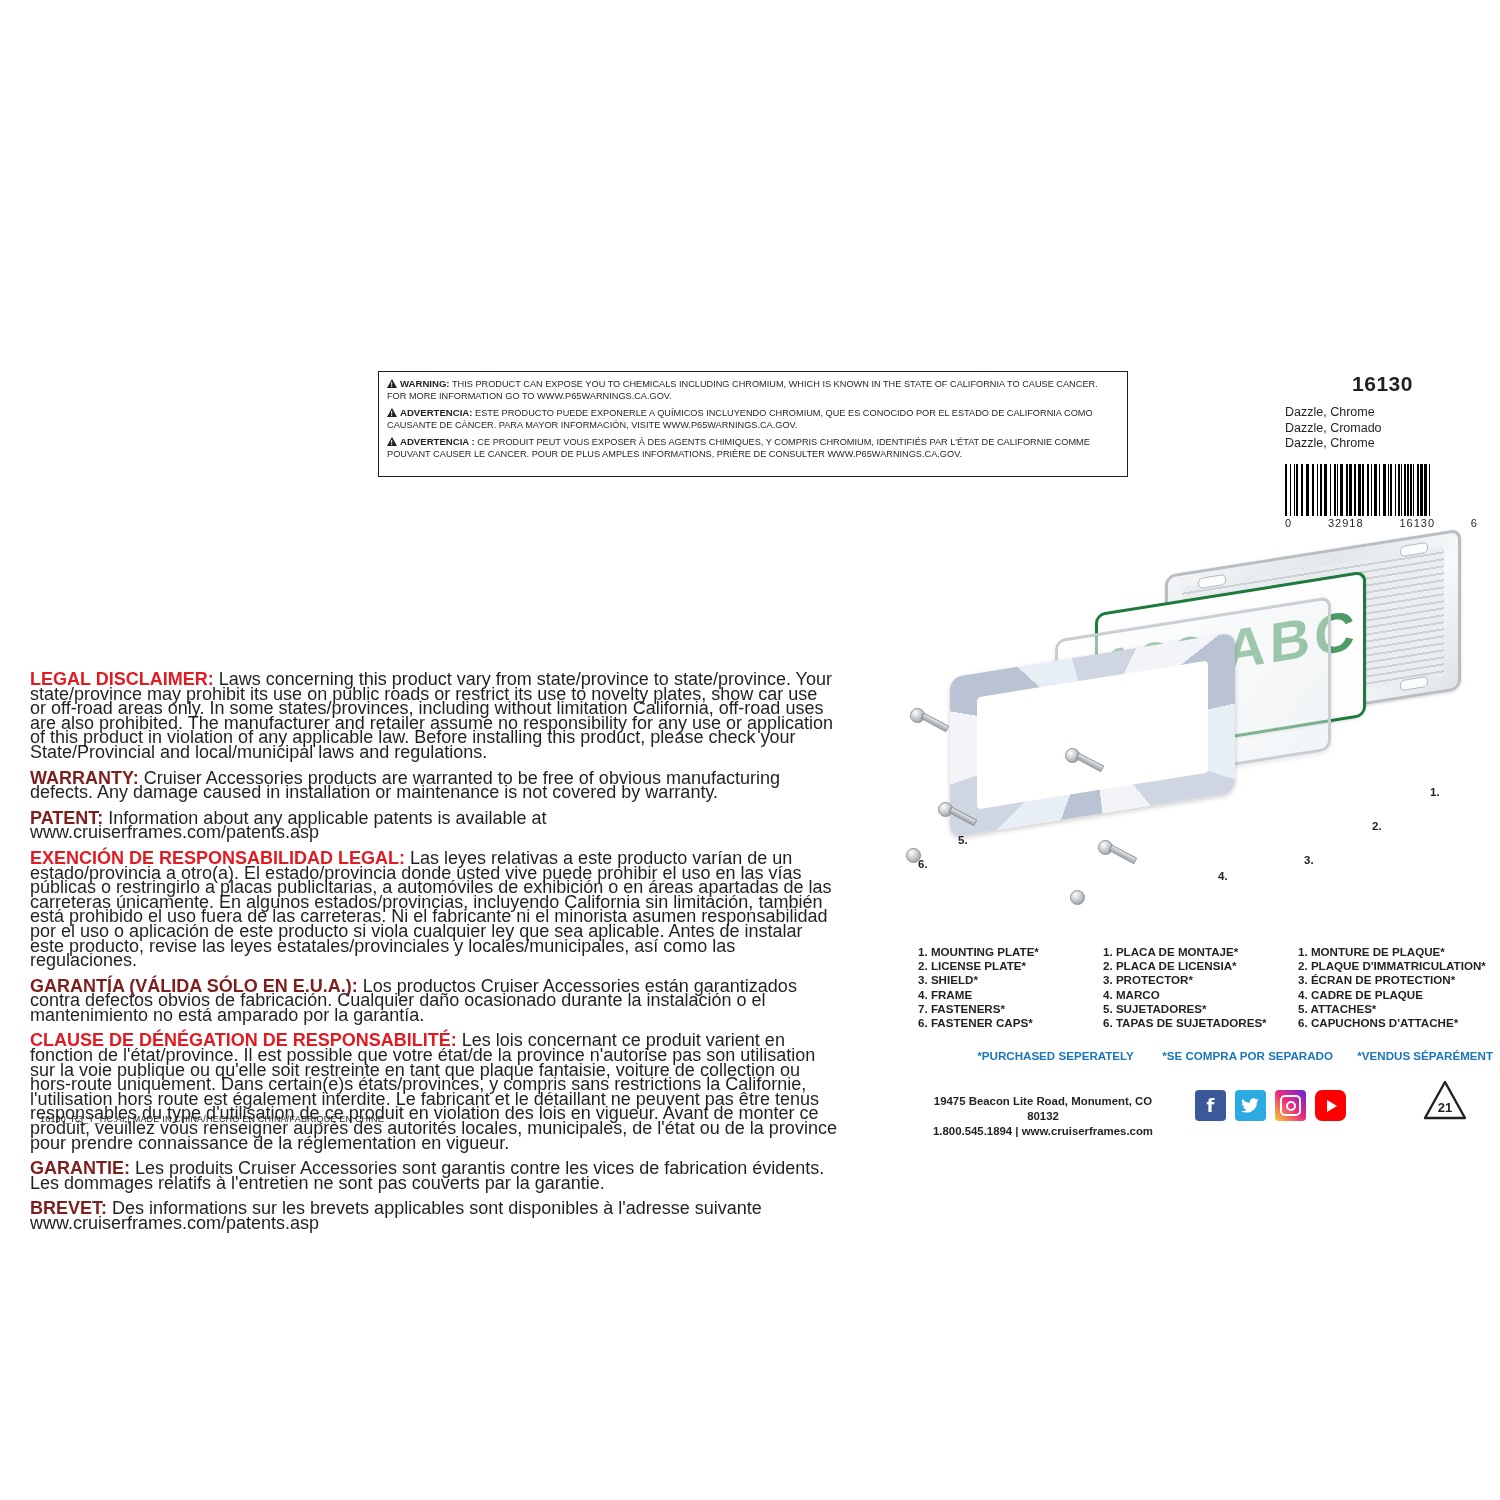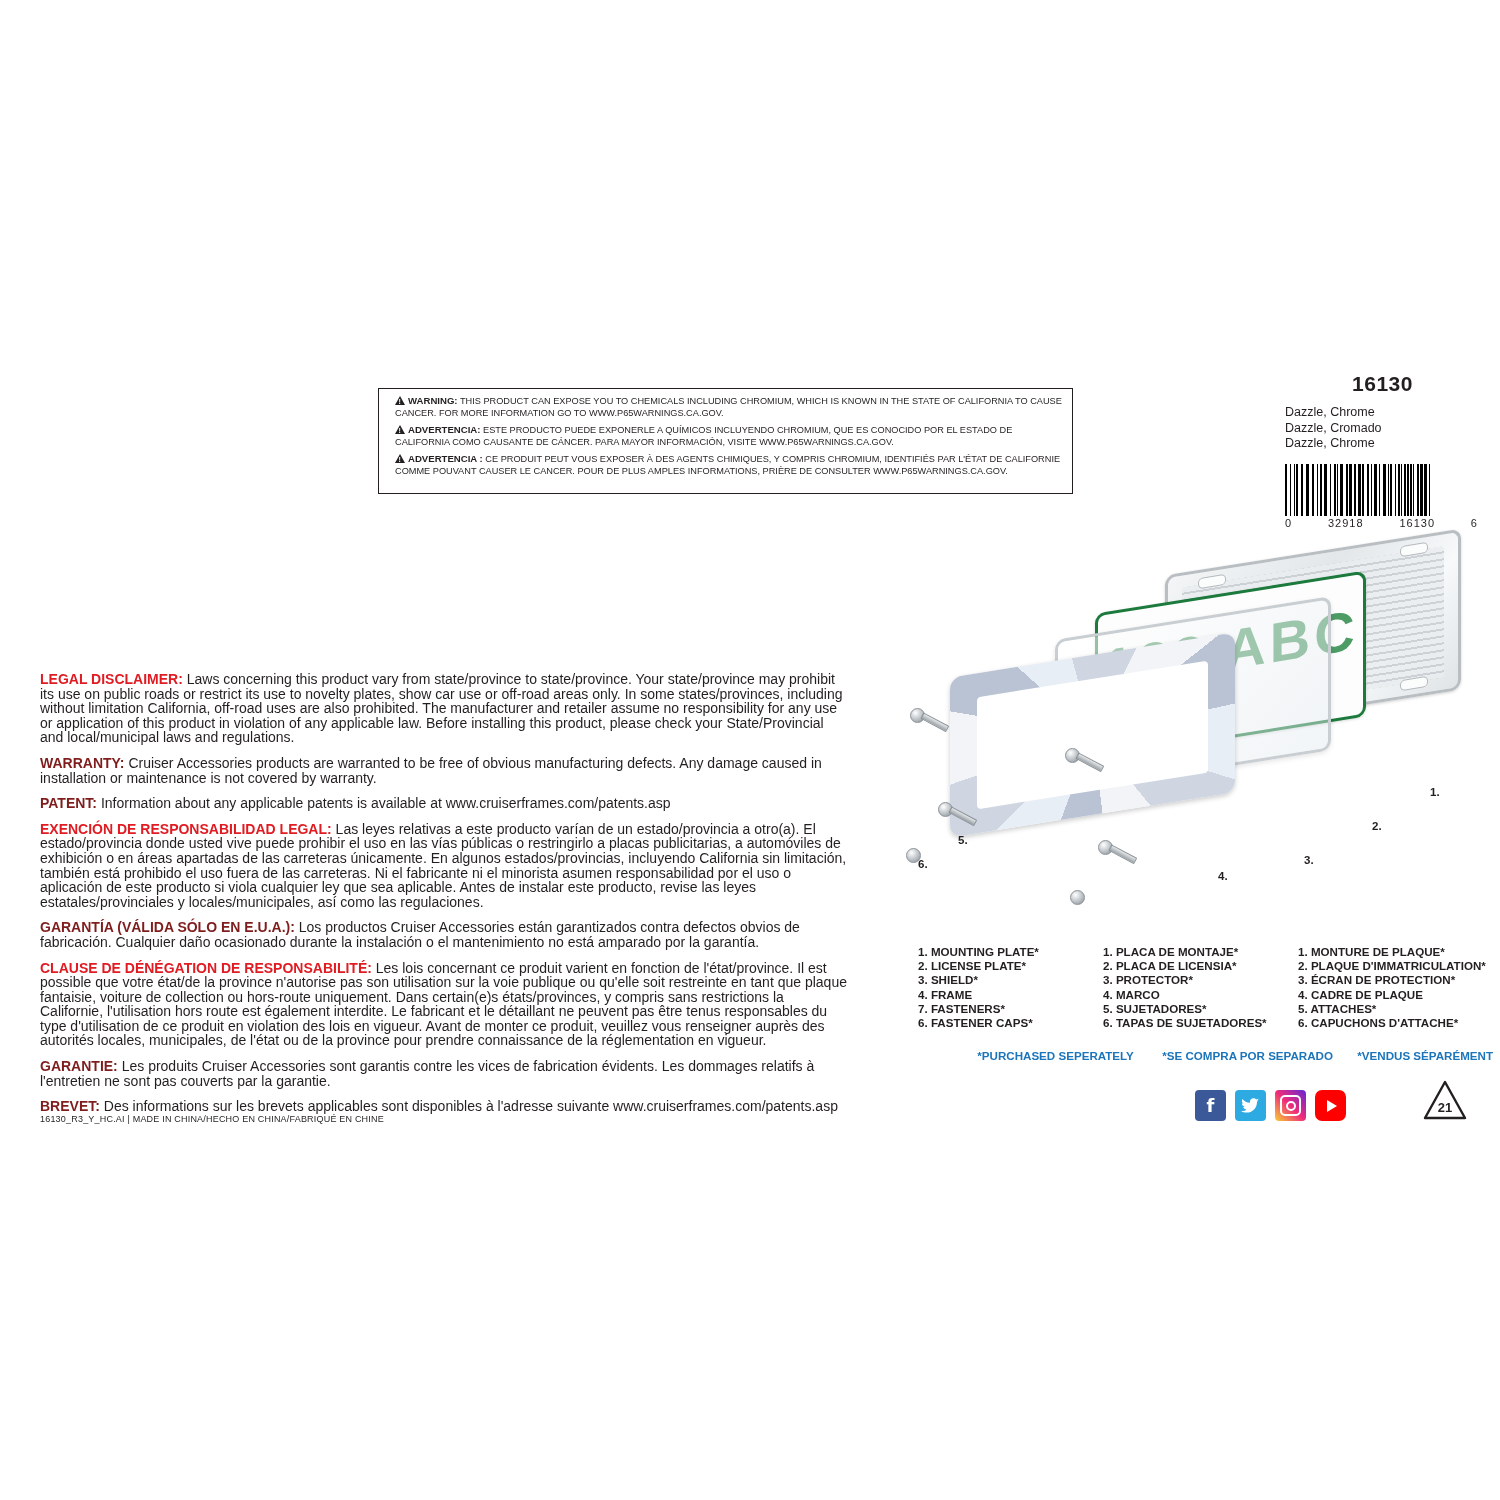--- a/index.html
+++ b/index.html
@@ -74,26 +74,26 @@
   .reg-mark {
     font-size: 11px;
     vertical-align: super;
     -webkit-text-stroke: 0;
   }
 
   
   .warning-box {
     position: absolute;
     left: 378px;
-    top: 388px;
-    width: 695px;
+    top: 371px;
+    width: 750px;
     height: 106px;
     border: 1px solid #231f20;
     box-sizing: border-box;
-    padding: 6px 8px 4px 16px;
+    padding: 6px 8px 4px 8px;
   }
   .warn-par {
     font-size: 9.2px;
     line-height: 11.6px;
     margin-bottom: 5px;
     position: relative;
     padding-left: 0;
   }
   .warn-par:last-child { margin-bottom: 0; }
   .warn-head {
@@ -160,24 +160,24 @@
     justify-content: space-between;
     font-size: 11px;
     font-family: "Liberation Sans", sans-serif;
     letter-spacing: 1px;
     margin-top: 1px;
   }
 
   
   .legal {
     position: absolute;
-    left: 40px;
+    left: 30px;
     top: 672px;
     width: 808px;
-    font-size: 14px;
+    font-size: 18px;
     line-height: 14.6px;
     text-align: left;
   }
   .legal p { margin: 0 0 11px 0; }
   .legal .hd-red {
     color: #e01b22;
     font-weight: bold;
   }
   .legal .hd-blk {
     color: #7f1d1d;
@@ -612,20 +612,24 @@
       </ul>
     </div>
   </div>
 
   <div class="purchased">
     <div class="p1">*PURCHASED SEPERATELY</div>
     <div class="p2">*SE COMPRA POR SEPARADO</div>
     <div>*VENDUS SÉPARÉMENT</div>
   </div>
 
+  <div class="addr">
+    <div>19475 Beacon Lite Road, Monument, CO 80132</div>
+    <div>1.800.545.1894  |  www.cruiserframes.com</div>
+  </div>
 
   <div class="social">
     <div class="soc fb">f</div>
     <div class="soc tw">
       <svg width="19" height="16" viewBox="0 0 19 16" aria-hidden="true">
           <path fill="#ffffff" d="M18 2.1c-.7.3-1.4.5-2.1.6.8-.5 1.3-1.2 1.6-2.1-.7.4-1.5.7-2.3.9C14.5.8 13.5.3 12.5.3c-2 0-3.6 1.6-3.6 3.6 0 .3 0 .6.1.8C5.9 4.6 3.2 3.1 1.4.9c-.3.6-.5 1.2-.5 1.9 0 1.2.6 2.3 1.6 3-.6 0-1.2-.2-1.6-.5 0 1.8 1.2 3.2 2.9 3.6-.3.1-.6.1-.9.1-.2 0-.4 0-.7-.1.5 1.5 1.8 2.5 3.4 2.5-1.2 1-2.8 1.6-4.5 1.6H0c1.6 1 3.5 1.6 5.6 1.6 6.7 0 10.4-5.6 10.4-10.4v-.5c.8-.5 1.4-1.2 2-1.9z"></path>
         </svg>
     </div>
     <div class="soc ig">
         <div class="ig-sq"></div>

